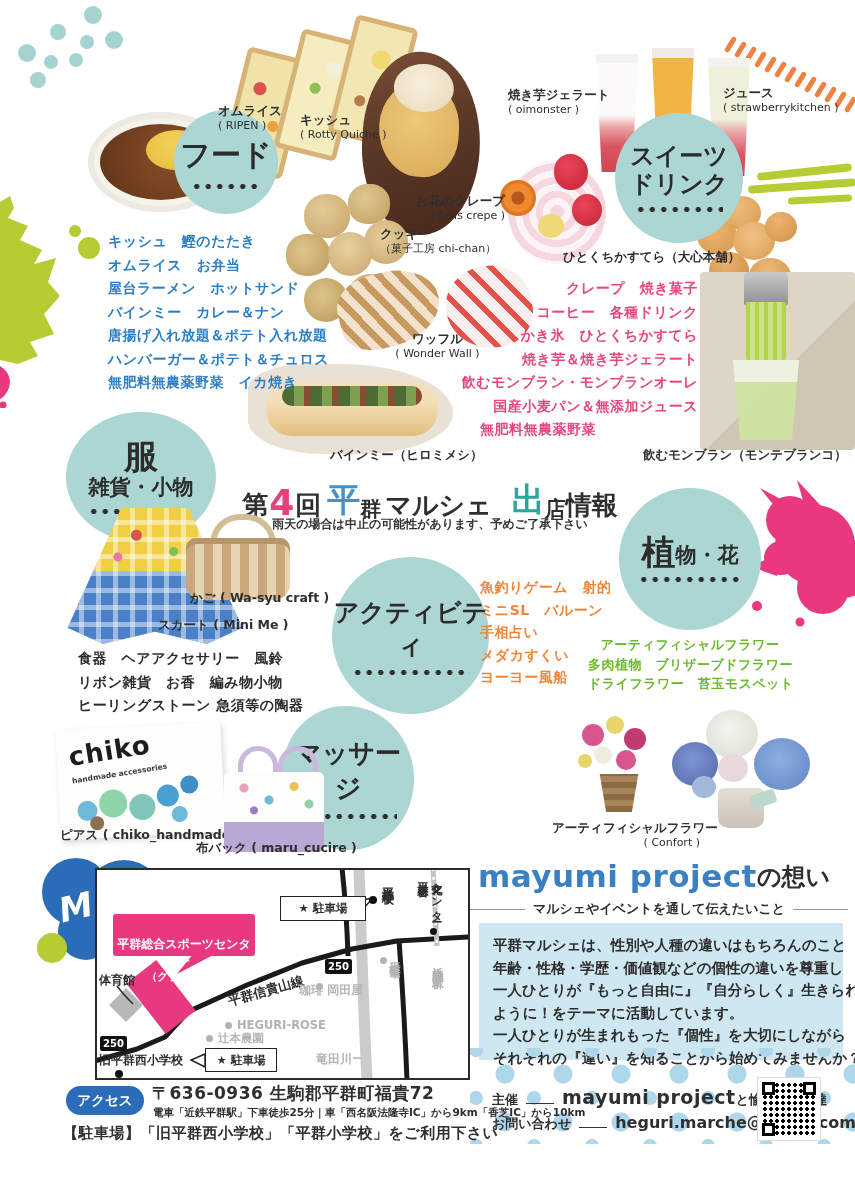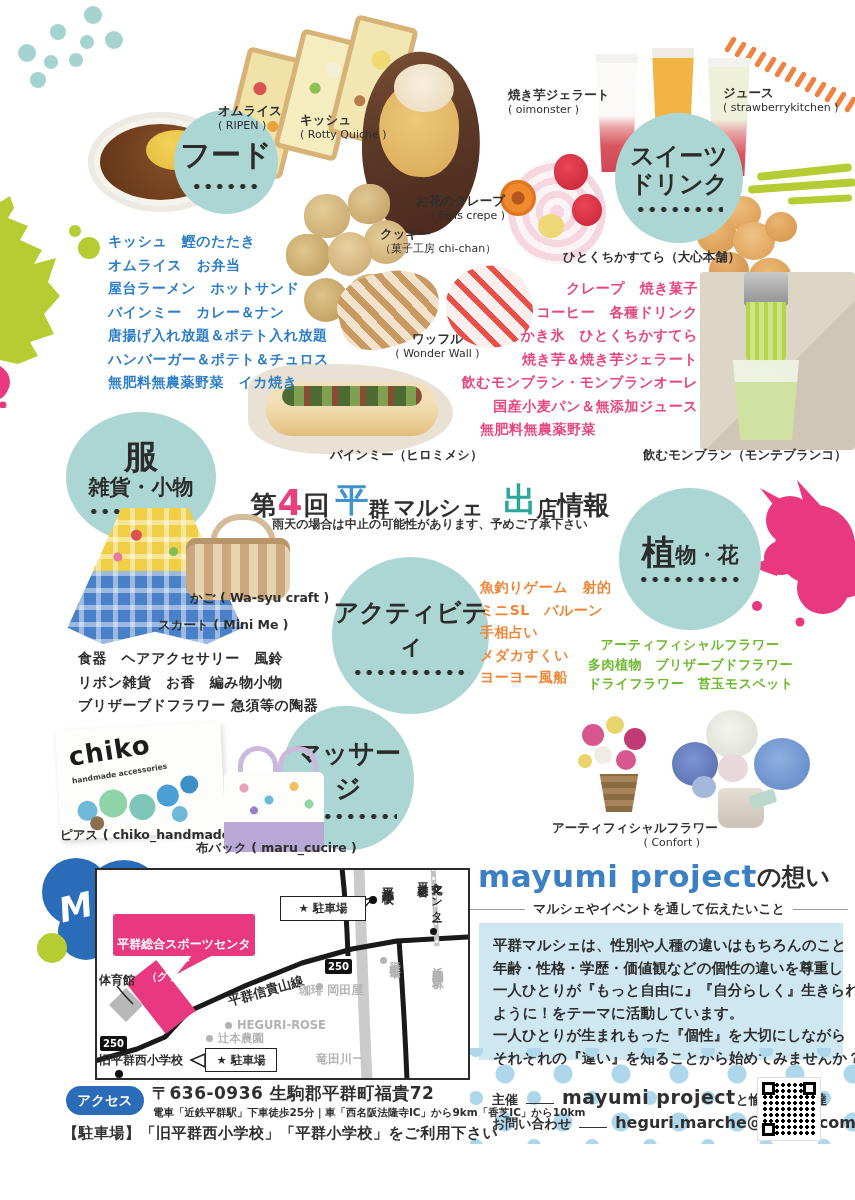--- a/index.html
+++ b/index.html
@@ -226,21 +226,21 @@
   <div class="cap abs" style="left:643px;top:447px;">
     <div>飲むモンブラン（モンテブランコ）</div>
   </div>
 
   <div class="abs" style="left:240px;top:478px;width:380px;display:flex;justify-content:center;align-items:flex-end;font-weight:900;white-space:nowrap;">
     <span style="font-size:26px;">第</span>
       <span style="font-size:36px;color:#e8407f;margin:0 1px;">4</span>
       <span style="font-size:26px;margin-right:6px;">回</span>
       <span style="font-size:33px;color:#3f93cf;">平</span>
       <span style="font-size:21px;margin-right:4px;">群</span>
-      <span style="font-size:22px;margin-right:20px;">マルシェ</span>
+      <span style="font-size:26px;margin-right:20px;">マルシェ</span>
       <span style="font-size:33px;color:#2aa79b;">出</span>
       <span style="font-size:21px;">店</span>
       <span style="font-size:26px;">情報</span>
   </div>
   <div class="abs" style="left:240px;top:516px;width:380px;text-align:center;font-size:12px;font-weight:600;color:#333;">雨天の場合は中止の可能性があります、予めご了承下さい</div>
 
   <div class="circle abs" style="left:66px;top:412px;width:150px;height:130px;">
     <div style="font-size:34px;line-height:1;">服</div>
     <div style="font-size:21px;">雑貨・小物</div>
     <div class="dots" style="width:106px;"></div>
@@ -256,21 +256,21 @@
   <div class="cap abs" style="left:190px;top:590px;">
     <div>かご ( Wa-syu craft )</div>
   </div>
   <div class="cap abs" style="left:158px;top:617px;">
     <div>スカート ( Mini Me )</div>
   </div>
 
   <div class="list blacktxt abs" style="left:78px;top:650px;font-weight:700;">
     <div>食器　ヘアアクセサリー　風鈴</div>
     <div>リボン雑貨　お香　編み物小物</div>
-    <div>ブリザーブドフラワー 急須等の陶器</div>
+    <div>ヒーリングストーン 急須等の陶器</div>
   </div>
 
   <div class="circle abs" style="left:332px;top:557px;width:157px;height:157px;">
     <div style="font-size:25px;">アクティビティ</div>
     <div class="dots" style="width:118px;"></div>
   </div>
   <div class="list orangetxt abs" style="left:480px;top:579px;">
     <div style="height:22.5px;">魚釣りゲーム　射的</div>
     <div style="height:22.5px;">ミニSL　バルーン</div>
     <div style="height:22.5px;">手相占い</div>

